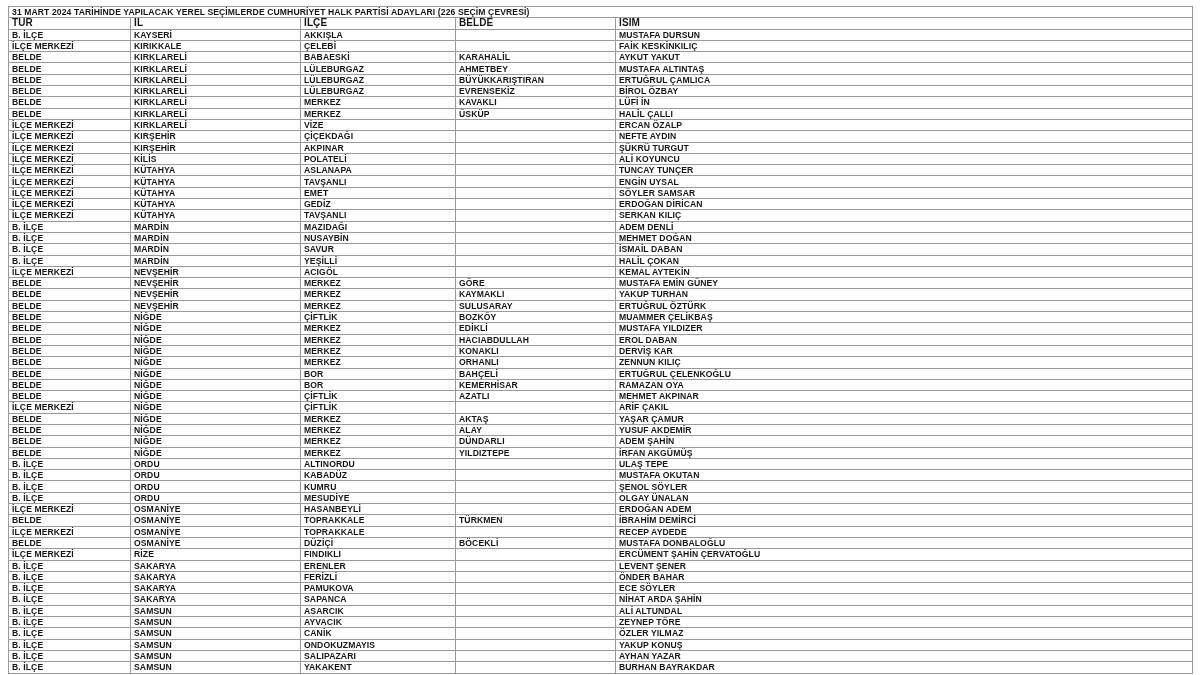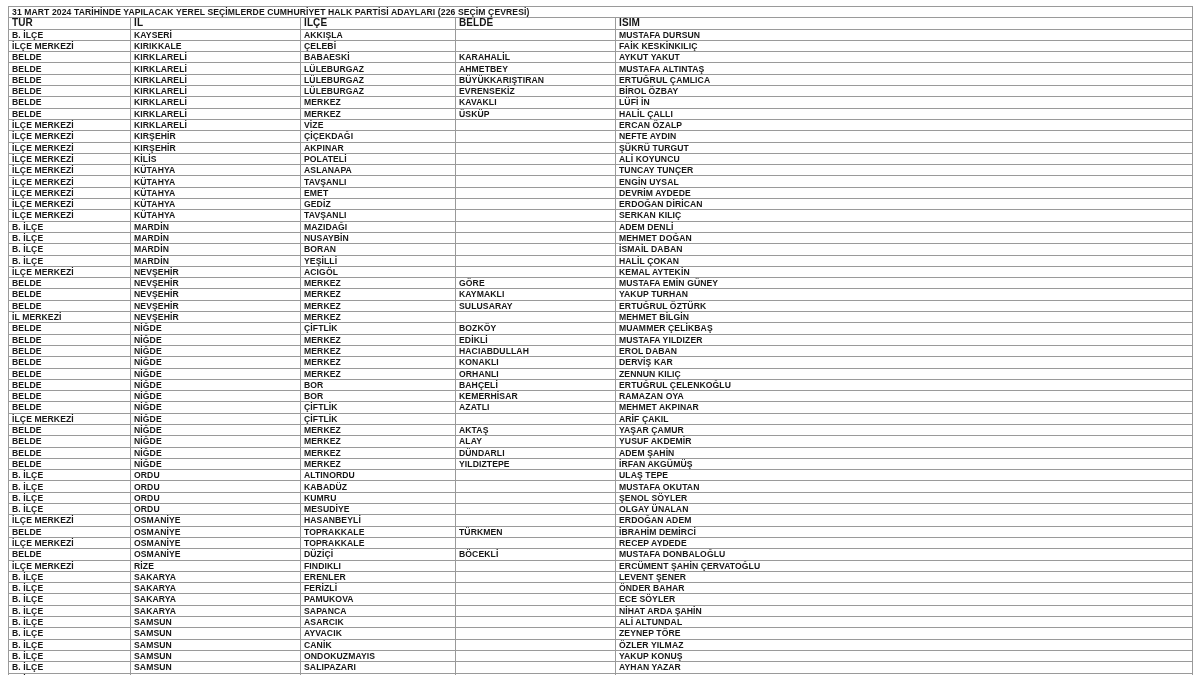--- a/index.html
+++ b/index.html
@@ -181,21 +181,21 @@
           <td>KÜTAHYA</td>
           <td>TAVŞANLI</td>
           <td></td>
           <td>ENGİN UYSAL</td>
         </tr>
         <tr>
           <td>İLÇE MERKEZİ</td>
           <td>KÜTAHYA</td>
           <td>EMET</td>
           <td></td>
-          <td>DEVRİM AYDEDE</td>
+          <td>SÖYLER SAMSAR</td>
         </tr>
         <tr>
           <td>İLÇE MERKEZİ</td>
           <td>KÜTAHYA</td>
           <td>GEDİZ</td>
           <td></td>
           <td>ERDOĞAN DİRİCAN</td>
         </tr>
         <tr>
           <td>İLÇE MERKEZİ</td>
@@ -214,21 +214,21 @@
         <tr>
           <td>B. İLÇE</td>
           <td>MARDİN</td>
           <td>NUSAYBİN</td>
           <td></td>
           <td>MEHMET DOĞAN</td>
         </tr>
         <tr>
           <td>B. İLÇE</td>
           <td>MARDİN</td>
-          <td>BORAN</td>
+          <td>SAVUR</td>
           <td></td>
           <td>İSMAİL DABAN</td>
         </tr>
         <tr>
           <td>B. İLÇE</td>
           <td>MARDİN</td>
           <td>YEŞİLLİ</td>
           <td></td>
           <td>HALİL ÇOKAN</td>
         </tr>
@@ -252,27 +252,20 @@
           <td>MERKEZ</td>
           <td>KAYMAKLI</td>
           <td>YAKUP TURHAN</td>
         </tr>
         <tr>
           <td>BELDE</td>
           <td>NEVŞEHİR</td>
           <td>MERKEZ</td>
           <td>SULUSARAY</td>
           <td>ERTUĞRUL ÖZTÜRK</td>
-        </tr>
-        <tr>
-          <td>İL MERKEZİ</td>
-          <td>NEVŞEHİR</td>
-          <td>MERKEZ</td>
-          <td></td>
-          <td>MEHMET BİLGİN</td>
         </tr>
         <tr>
           <td>BELDE</td>
           <td>NİĞDE</td>
           <td>ÇİFTLİK</td>
           <td>BOZKÖY</td>
           <td>MUAMMER ÇELİKBAŞ</td>
         </tr>
         <tr>
           <td>BELDE</td>

